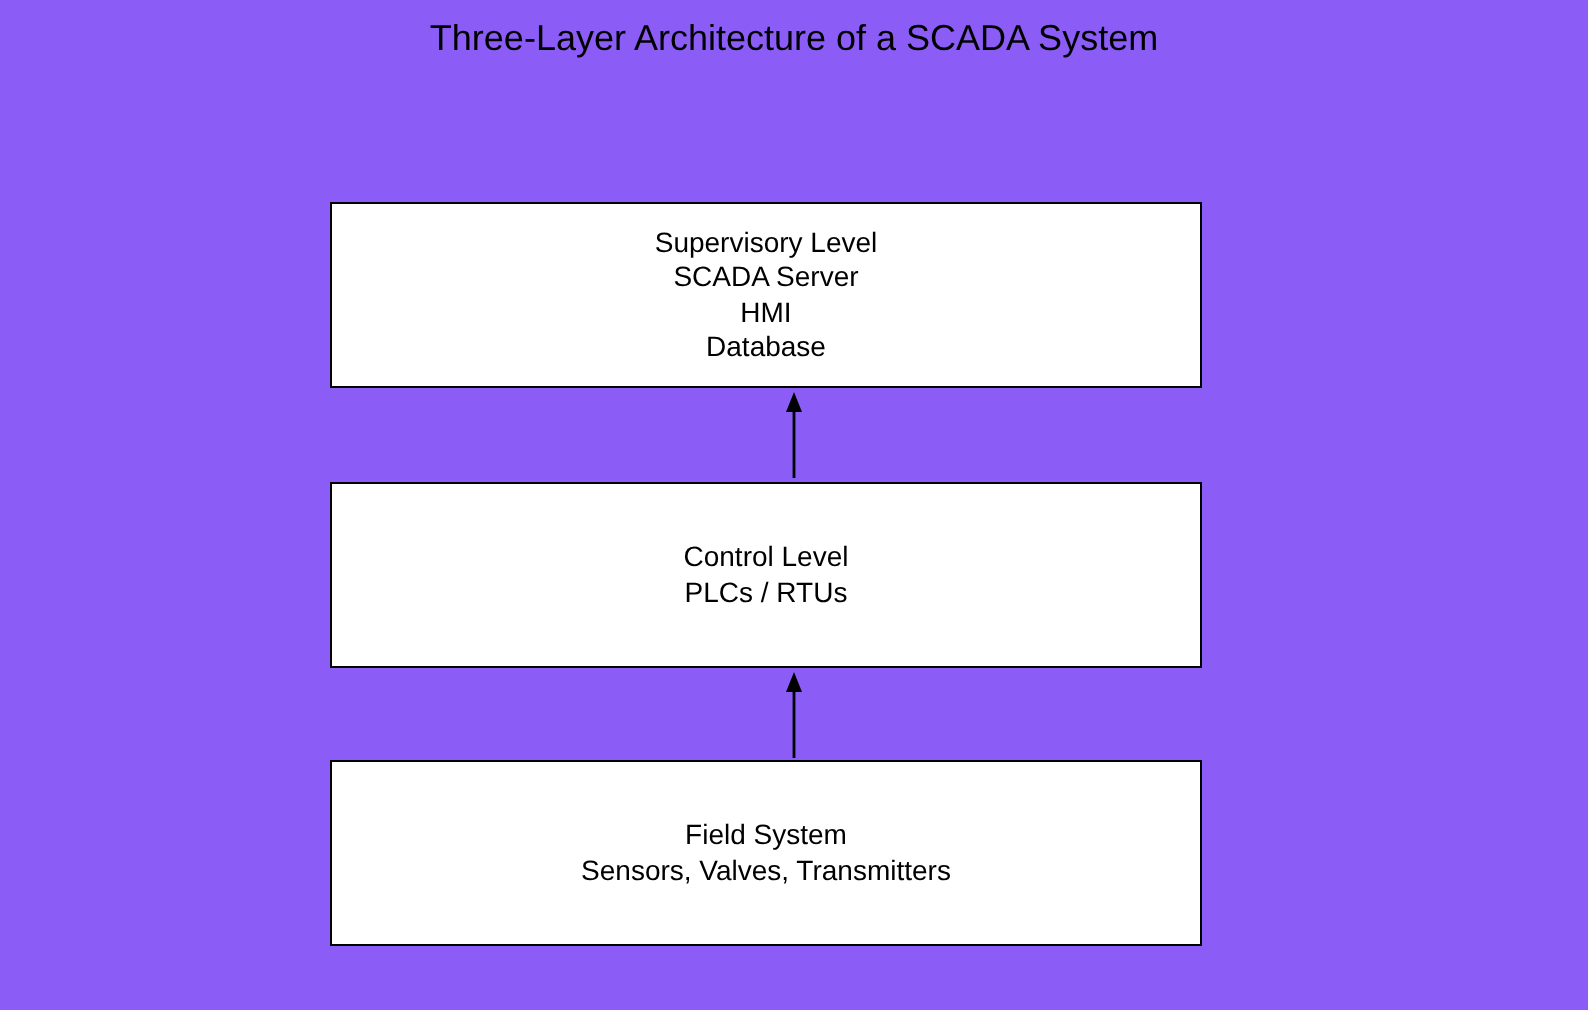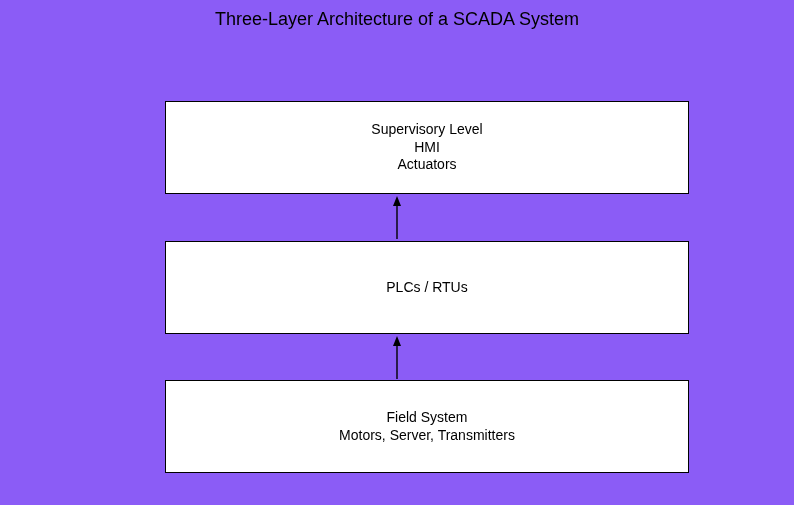--- a/index.html
+++ b/index.html
@@ -22,21 +22,21 @@
     left: 0;
     width: 794px;
     text-align: center;
     font-size: 18px;
     line-height: 22px;
     color: #000000;
   }
   .layer-box {
     position: absolute;
     left: 165px;
-    width: 524px;
+    width: 436px;
     height: 93px;
     box-sizing: border-box;
     border: 1.5px solid #000000;
     background: #ffffff;
     display: flex;
     flex-direction: column;
     align-items: center;
     justify-content: center;
     text-align: center;
   }
@@ -59,36 +59,38 @@
 </style>
 </head>
 <body>
 
 <div class="canvas">
 
   <div class="title">Three-Layer Architecture of a SCADA System</div>
 
   <div class="layer-box box-supervisory">
     <div class="layer-line">Supervisory Level</div>
+    <div class="layer-line">SCADA Server</div>
     <div class="layer-line">HMI</div>
-    <div class="layer-line">Actuators</div>
+    <div class="layer-line">Database</div>
   </div>
 
   <svg class="arrow arrow-upper" viewBox="0 0 16 46">
     <line x1="8" y1="44" x2="8" y2="9" stroke="#000000" stroke-width="1.4"></line>
     <polygon points="8,1 4,11 12,11" fill="#000000"></polygon>
   </svg>
 
   <div class="layer-box box-control">
+    <div class="layer-line">Control Level</div>
     <div class="layer-line">PLCs / RTUs</div>
   </div>
 
   <svg class="arrow arrow-lower" viewBox="0 0 16 46">
     <line x1="8" y1="44" x2="8" y2="9" stroke="#000000" stroke-width="1.4"></line>
     <polygon points="8,1 4,11 12,11" fill="#000000"></polygon>
   </svg>
 
   <div class="layer-box box-field">
     <div class="layer-line">Field System</div>
-    <div class="layer-line">Motors, Server, Transmitters</div>
+    <div class="layer-line">Sensors, Valves, Transmitters</div>
   </div>
 
 </div>
 
 </body></html>

